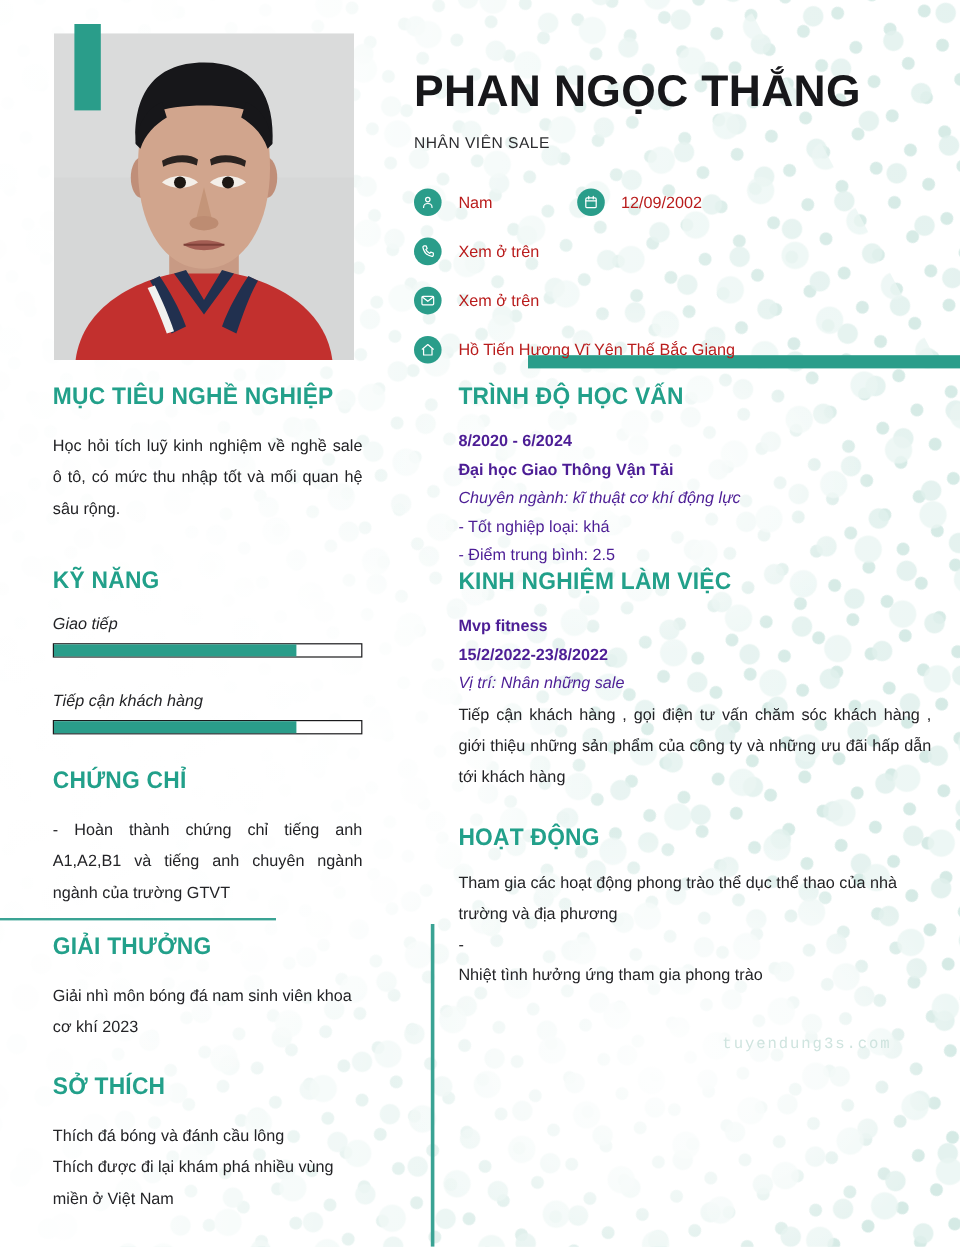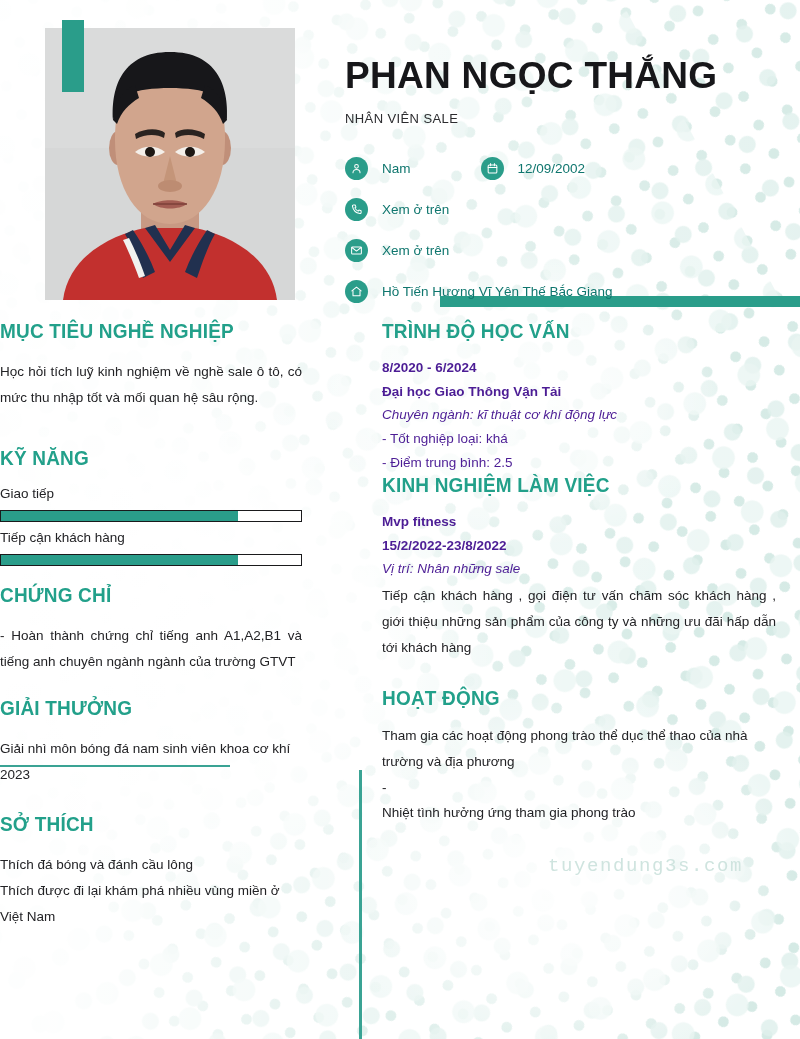--- a/index.html
+++ b/index.html
@@ -113,21 +113,21 @@
   .c-ico {
     width: 23px; height: 23px;
     border-radius: 50%;
     background: #2a9d8a;
     display: flex; align-items: center; justify-content: center;
     flex: 0 0 23px;
   }
   .c-ico svg { width: 13px; height: 13px; display: block; }
   .c-txt {
     font-size: 13.5px;
-    color: #0f766e;
+    color: #b91c1c;
     margin-left: 14px;
     white-space: nowrap;
   }
   .c-row .c-pair { display: flex; align-items: center; margin-left: 70px; justify-content: flex-end; }
 
   
   .col-left  { position: absolute; left: 0;   top: 320px; width: 340px; }
   .col-right { position: absolute; left: 360px; top: 320px; width: 440px; }
 
   .divider-left {
@@ -156,44 +156,44 @@
   .body-text {
     font-size: 13.5px;
     line-height: 1.92;
     color: #232326;
   }
   .body-text.just { text-align: justify; }
   .bold  { font-weight: bold; }
   .ital  { font-style: italic; }
 
   
-  .lb { padding-right: 38px; }
+  .lb { padding-left: 44px; padding-right: 38px; }
   .lb h2.section { margin-bottom: 16px; }
 
   
-  .skill { margin-bottom: 8px; }
+  .skill { margin-bottom: 28px; font-style: italic; }
   .skill-name { font-size: 13.5px; color: #232326; margin-bottom: 9px; }
   .bar-track {
     height: 12px;
     border: 1.5px solid #1a1a1c;
     background: #ffffff;
   }
   .bar-fill { height: 100%; background: #2a9d8a; }
 
   
   .rb { padding-left: 22px; padding-right: 24px; }
   .rb h2.section { margin-bottom: 13px; }
   .rb .line { font-size: 13.5px; line-height: 1.75; color: #4c1d95; }
 
   
   .watermark {
     position: absolute;
     right: 57px; bottom: 24px;
     font-family: "Liberation Mono", monospace;
-    font-size: 19px;
+    font-size: 13px;
     letter-spacing: 1.6px;
     color: #cfe4df;
     z-index: 3;
   }
 </style>
 </head>
 <body>
 
 <div class="halftone">
   <div class="ht-layer ht-a"></div>

